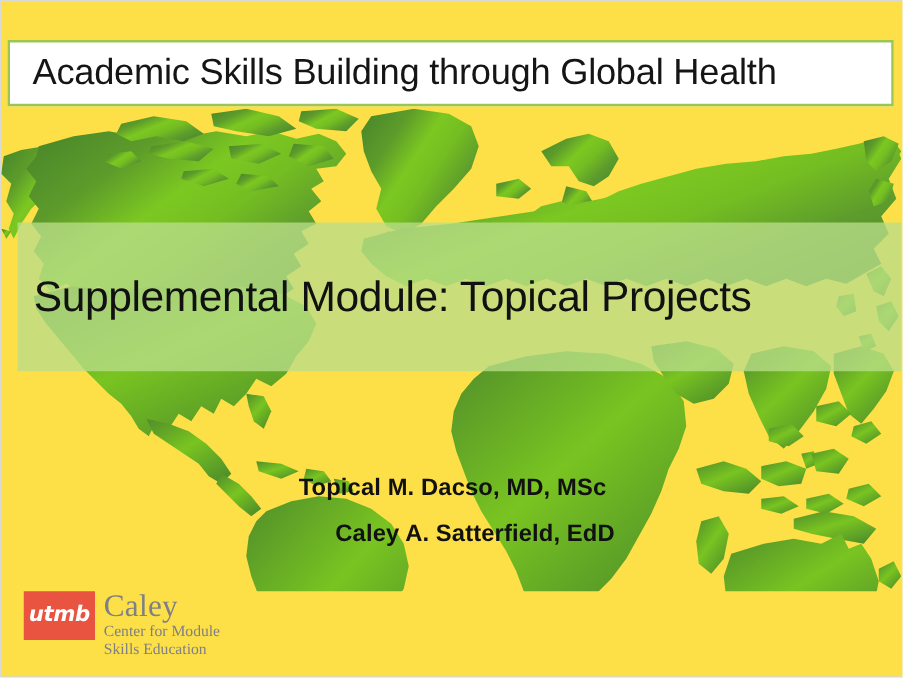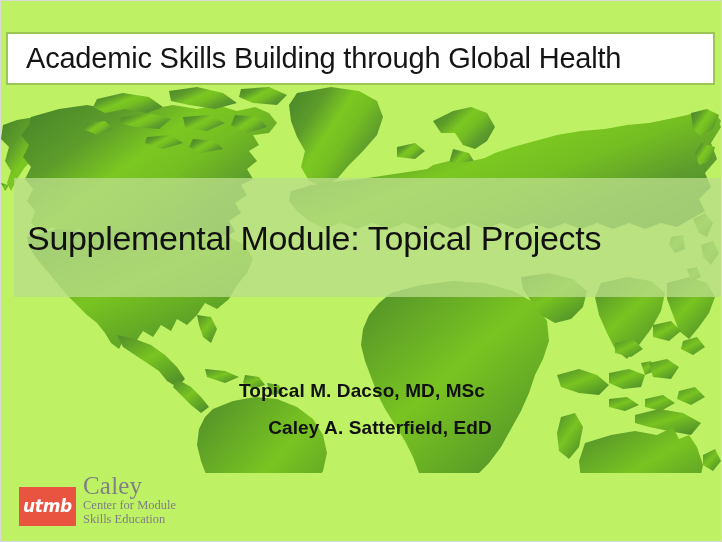--- a/index.html
+++ b/index.html
@@ -4,21 +4,21 @@
 <style>
   html, body {
     margin: 0;
     padding: 0;
     background: #ffffff;
   }
   #slide {
     position: relative;
     width: 722px;
     height: 542px;
-    background: #bef264;
+    background: #fde047;
     overflow: hidden;
     border: 1px solid #d9d9d9;
     box-sizing: border-box;
     font-family: "Liberation Sans", sans-serif;
   }
 
   
   #map-layer {
     position: absolute;
     left: 0;
@@ -97,21 +97,21 @@
   }
   .author-line:last-child { margin-bottom: 0; margin-left: 36px; }
 
   
   #logo {
     position: absolute;
     left: 18px;
     top: 472px;
     z-index: 8;
     display: flex;
-    align-items: flex-end;
+    align-items: flex-start;
   }
   #logo-mark {
     width: 57px;
     height: 39px;
     background: #e8543f;
     display: flex;
     align-items: center;
     justify-content: center;
     flex: 0 0 auto;
   }

